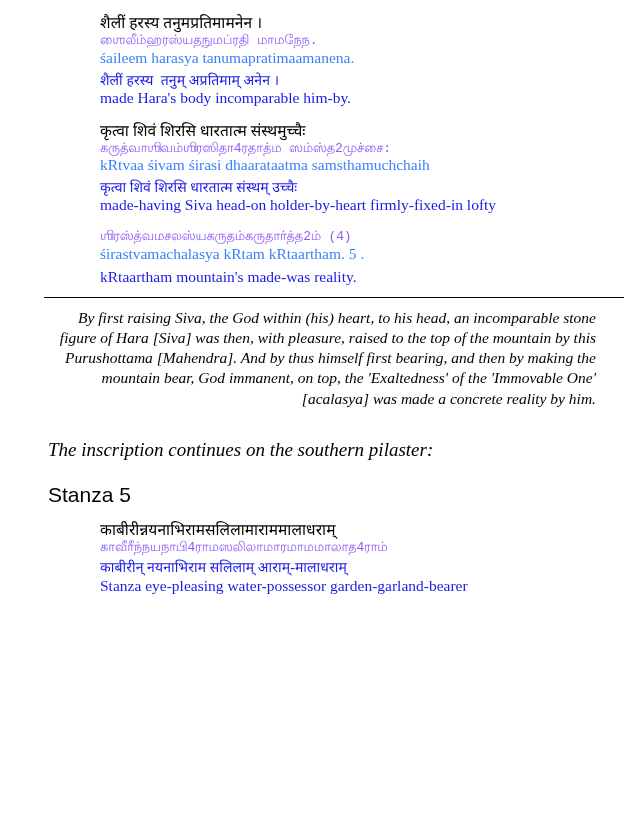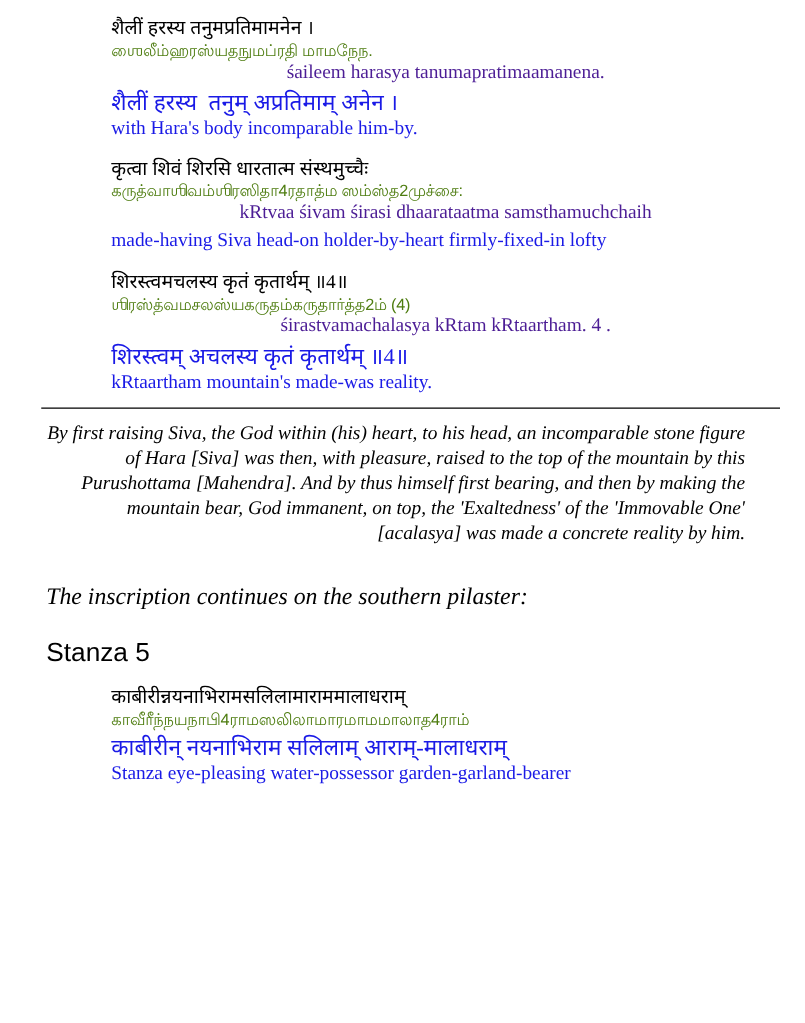--- a/index.html
+++ b/index.html
@@ -9,21 +9,21 @@
   }
   body {
     width: 644px;
     height: 818px;
     font-family: "Liberation Serif", serif;
     color: #000000;
     position: relative;
     overflow: hidden;
   }
   .page {
-    padding: 14px 20px 0 33px;
+    padding: 14px 20px 0 44px;
     box-sizing: border-box;
     width: 644px;
   }
   .block {
     margin: 0 0 14px 0;
     padding-left: 56px;
   }
   .block.tight {
     margin-bottom: 10px;
   }
@@ -32,35 +32,34 @@
     white-space: pre-wrap;
   }
   .deva {
     font-family: "Liberation Serif", serif;
     font-size: 15.5px;
     color: #000000;
     letter-spacing: 0.1px;
   }
   .deva-blue {
     font-family: "Liberation Serif", serif;
-    font-size: 18px;
+    font-size: 14px;
     color: #1a1ae6;
     letter-spacing: 0.1px;
   }
   .grantha {
-    font-family: Liberation Sans, sans-serif;
+    font-family: Liberation Mono, monospace;
     font-size: 13px;
-    color: #4d7c0f;
+    color: #8b5cf6;
     letter-spacing: -0.2px;
   }
   .translit {
     font-family: "Liberation Serif", serif;
     font-size: 15.5px;
-    color: #4c1d95;
-    text-align: center;
+    color: #3b82f6;
   }
   .gloss {
     font-family: "Liberation Serif", serif;
     font-size: 15.5px;
     color: #1a1ae6;
   }
   .rule {
     border: none;
     border-top: 1px solid #000000;
     margin: 6px 0 10px 0;
@@ -97,37 +96,36 @@
 <body>
 
 <div class="page">
 
   <div class="block">
     <div class="line deva">शैलीं हरस्य तनुमप्रतिमामनेन ।</div>
     <div class="line grantha">ஶைலீம்ஹரஸ்யதநுமப்ரதி மாமநேந.</div>
     <div class="line translit">śaileem harasya tanumapratimaamanena.</div>
     <div class="gap-small"></div>
     <div class="line deva-blue">शैलीं हरस्य  तनुम् अप्रतिमाम् अनेन ।</div>
-    <div class="line gloss">with Hara's body incomparable him-by.</div>
+    <div class="line gloss">made Hara's body incomparable him-by.</div>
   </div>
 
   <div class="block">
     <div class="line deva">कृत्वा शिवं शिरसि धारतात्म संस्थमुच्चैः</div>
     <div class="line grantha">கருத்வாஶிவம்ஶிரஸிதா4ரதாத்ம ஸம்ஸ்த2முச்சை:</div>
     <div class="line translit">kRtvaa śivam śirasi dhaarataatma samsthamuchchaih</div>
     <div class="gap-small"></div>
+    <div class="line deva-blue">कृत्वा शिवं शिरसि धारतात्म संस्थम् उच्चैः</div>
     <div class="line gloss">made-having Siva head-on holder-by-heart firmly-fixed-in lofty</div>
   </div>
 
   <div class="block tight">
-    <div class="line deva">शिरस्त्वमचलस्य कृतं कृतार्थम् ॥4॥</div>
     <div class="line grantha">ஶிரஸ்த்வமசலஸ்யகருதம்கருதார்த்த2ம் (4)</div>
-    <div class="line translit">śirastvamachalasya kRtam kRtaartham. 4 .</div>
+    <div class="line translit">śirastvamachalasya kRtam kRtaartham. 5 .</div>
     <div class="gap-small"></div>
-    <div class="line deva-blue">शिरस्त्वम् अचलस्य कृतं कृतार्थम् ॥4॥</div>
     <div class="line gloss">kRtaartham mountain's made-was reality.</div>
   </div>
 
   <hr class="rule">
 
   <p class="summary">By first raising Siva, the God within (his) heart, to his head, an incomparable stone figure of Hara [Siva] was then, with pleasure, raised to the top of the mountain by this Purushottama [Mahendra]. And by thus himself first bearing, and then by making the mountain bear, God immanent, on top, the 'Exaltedness' of the 'Immovable One' [acalasya] was made a concrete reality by him.</p>
 
   <p class="continues">The inscription continues on the southern pilaster:</p>
 
   <p class="stanza-head">Stanza 5</p>

